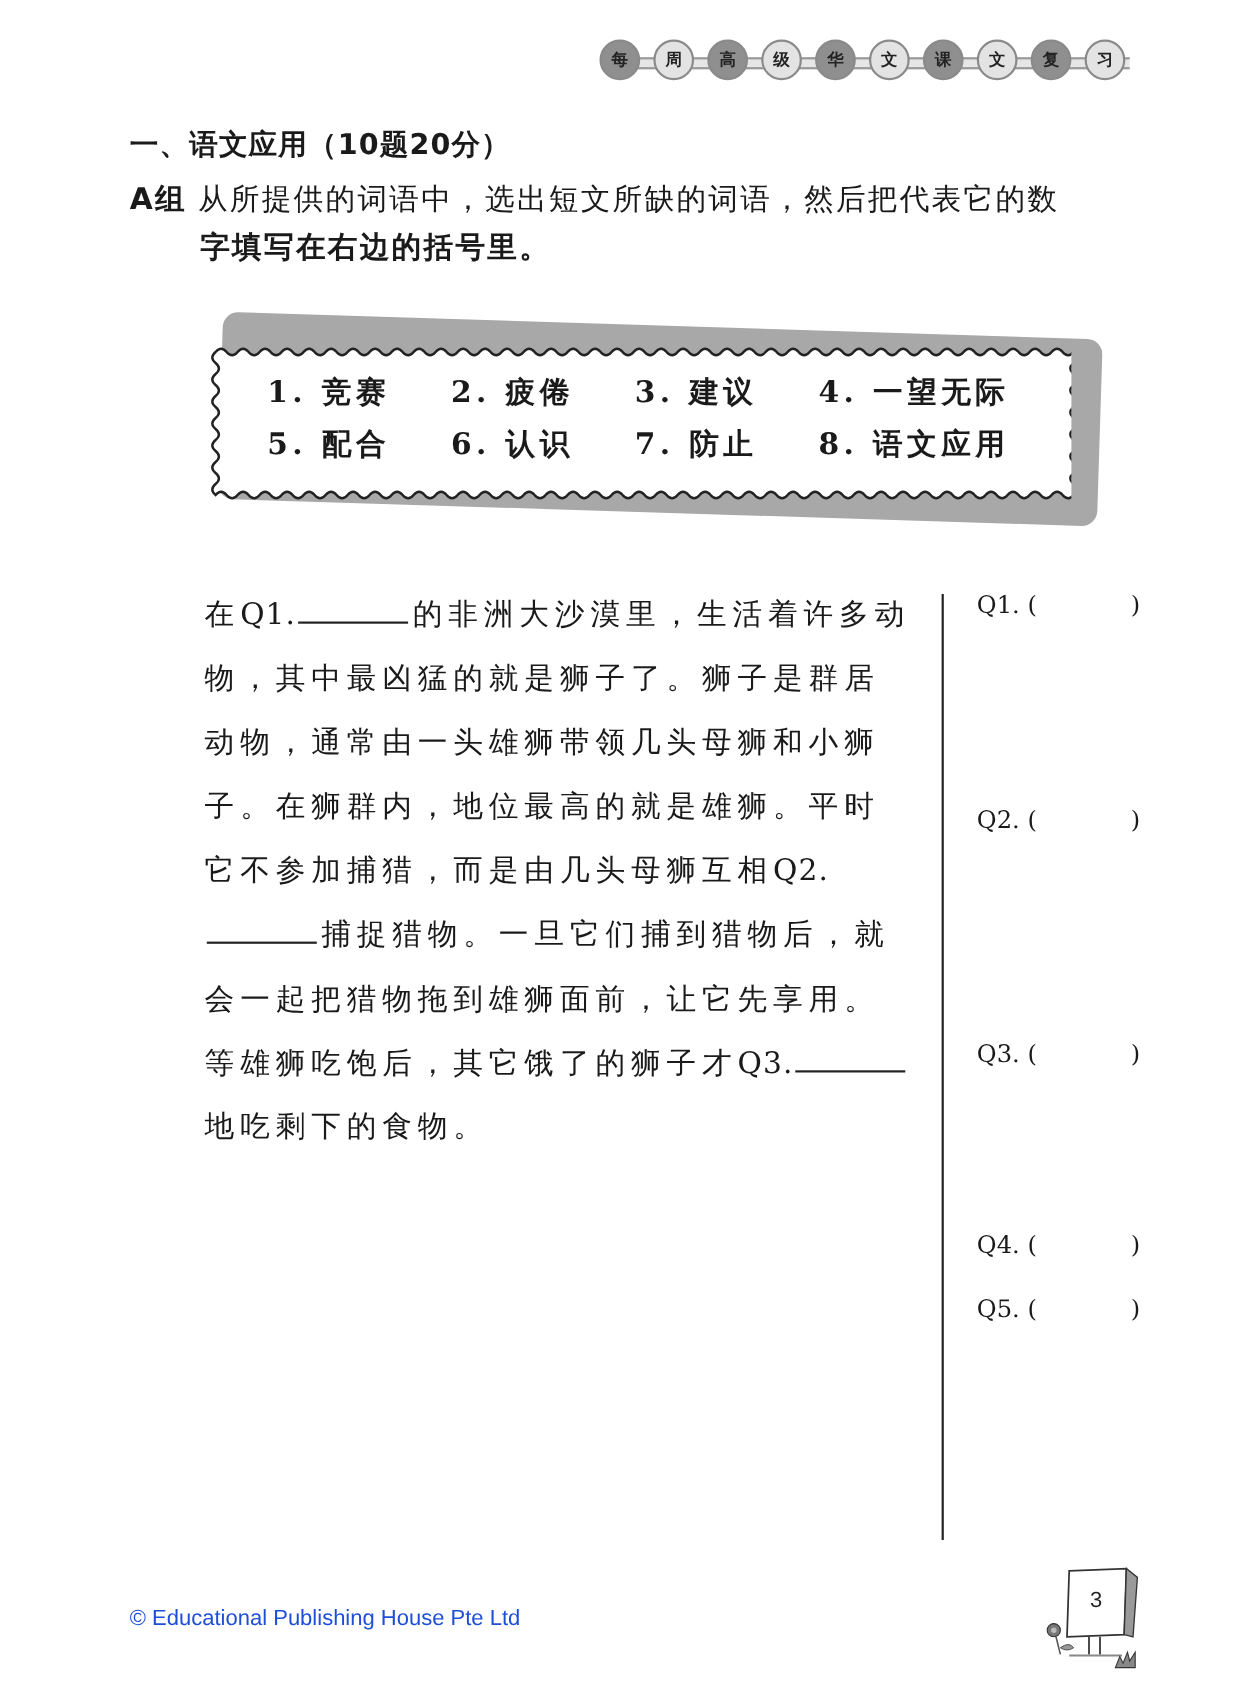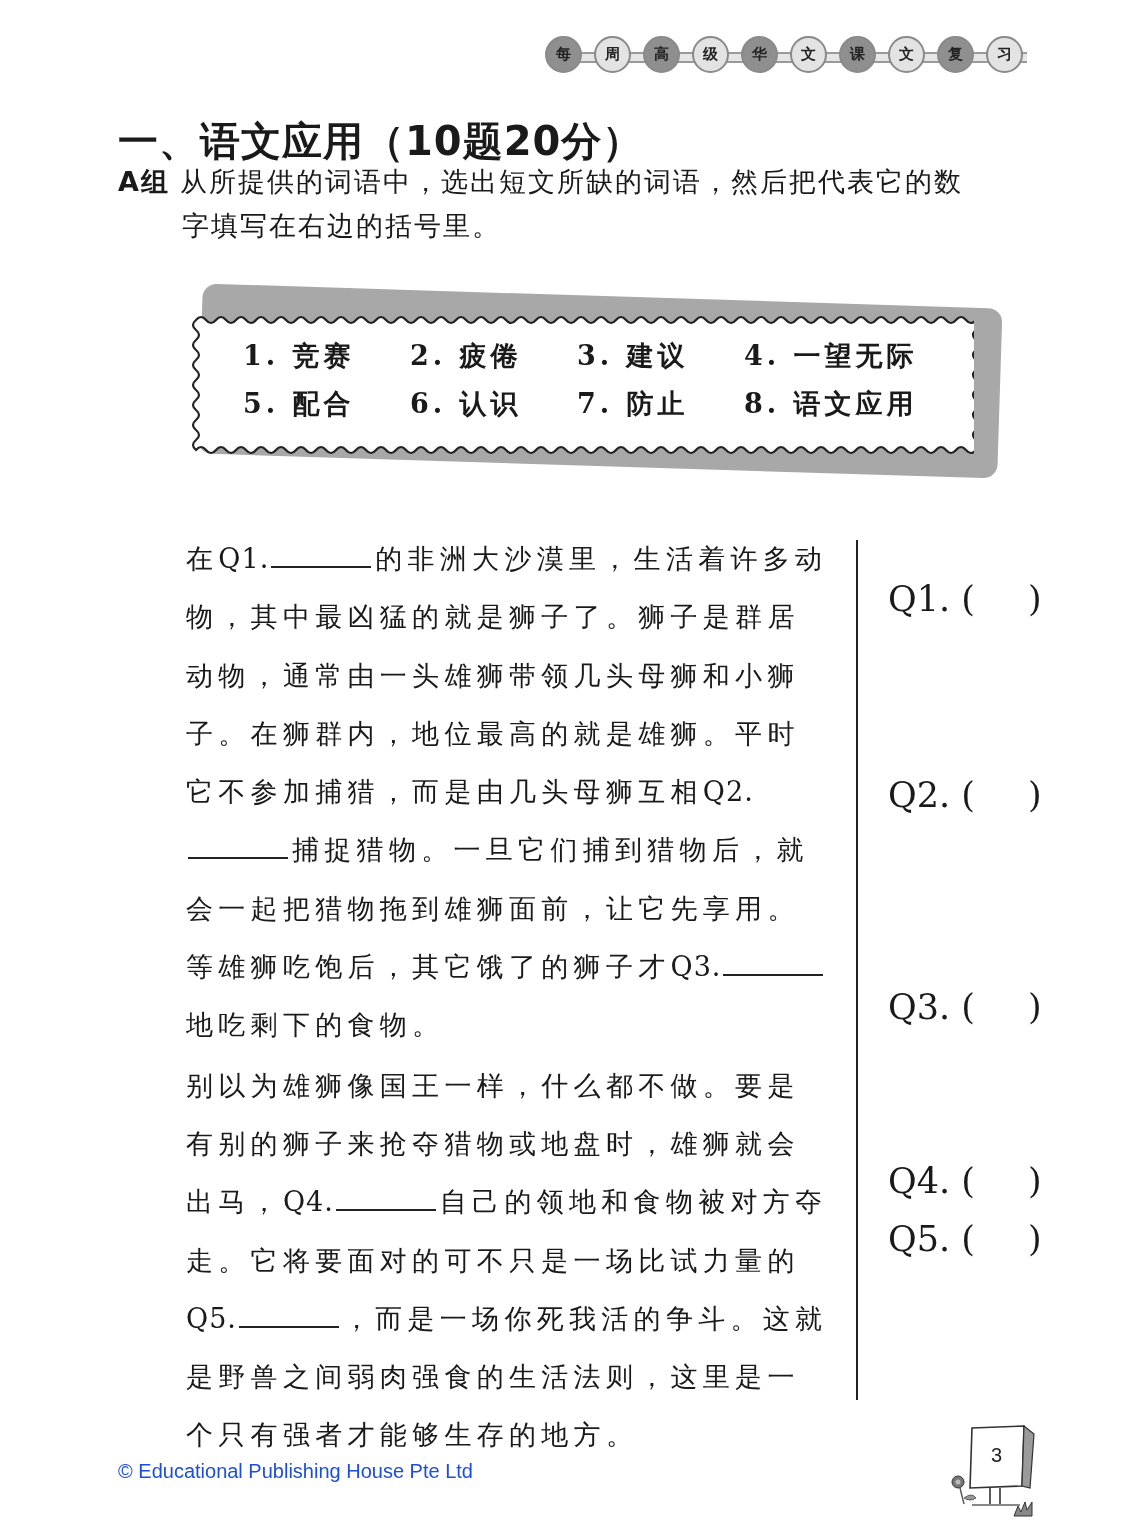--- a/index.html
+++ b/index.html
@@ -13,27 +13,27 @@
   .chain-beads { position: absolute; left: 0; top: 0; display: flex; gap: 12px; }
   .bead { width: 37px; height: 37px; border-radius: 50%; border: 2px solid #8a8a8a;
           box-sizing: border-box; display: flex; align-items: center; justify-content: center;
           font-family: "DejaVu Sans", sans-serif; font-weight: bold; font-size: 15px; color: #222;
           position: relative; z-index: 1; }
   .bead.dark { background: #8f8f8f; }
   .bead.light { background: #e3e3e3; }
 
   
   .section-title { position: absolute; left: 118px; top: 114px;
-                   font-family: "DejaVu Sans", sans-serif; font-weight: bold; font-size: 40px;
+                   font-family: "DejaVu Sans", sans-serif; font-weight: bold; font-size: 26px;
                    letter-spacing: 1px; }
   .instruction { position: absolute; left: 118px; top: 160px; width: 930px;
                  font-family: "DejaVu Sans", sans-serif; font-size: 27px; line-height: 44px;
                  letter-spacing: 2px; }
   .group-label { font-weight: bold; margin-right: 10px; }
-  .instr-line2 { display: block; padding-left: 64px; }
+  .instr-line2 { display: block; padding-left: 64px; font-weight: bold; }
 
   
   .bank-shadow { position: absolute; left: 200px; top: 296px; width: 800px; height: 170px;
                  background: #a8a8a8; transform: rotate(1.8deg); border-radius: 14px; }
   .bank { position: absolute; left: 186px; top: 310px; width: 788px; height: 150px; }
   .bank svg { position: absolute; left: 0; top: 0; }
   .bank-grid { position: absolute; left: 57px; top: 28px; display: grid;
                grid-template-columns: 167px 167px 167px 200px; row-gap: 12px;
                font-size: 27px; letter-spacing: 4px; font-weight: bold; }
 
@@ -42,21 +42,21 @@
              font-size: 27px; line-height: 58.3px; letter-spacing: 5.3px; }
   .passage p { margin: 2px; }
   .indent { padding-left: 64px; }
   .blank { display: inline-block; width: 100px; border-bottom: 2px solid #222; height: 22px;
            margin: 0 4px 0 2px; vertical-align: baseline; }
   .qlabel { letter-spacing: 1px; }
 
   .divider { position: absolute; left: 856px; top: 540px; width: 2px; height: 860px; background: #222; }
 
   .answers { position: absolute; left: 888px; top: 0; width: 160px; }
-  .ans { position: absolute; left: 0; font-size: 35px; white-space: nowrap; width: 150px; margin-top: 41px; }
+  .ans { position: absolute; left: 0; font-size: 22px; white-space: nowrap; width: 150px; }
   .ans .paren-r { position: absolute; left: 140px; }
 
   
   .copyright { position: absolute; left: 118px; top: 1460px;
                font-family: "Liberation Sans", sans-serif; font-size: 20px; color: #1d4ed8; }
   .page-badge { position: absolute; left: 942px; top: 1422px; width: 105px; height: 98px; }
   .page-num { position: absolute; left: 49px; top: 22px; font-family: "Liberation Sans", sans-serif;
               font-size: 20px; color: #222; }
 </style>
 </head>
@@ -119,21 +119,20 @@
     <div><span>4.</span> <span>一望无际</span></div>
     <div><span>5.</span> <span>配合</span></div>
     <div><span>6.</span> <span>认识</span></div>
     <div><span>7.</span> <span>防止</span></div>
     <div><span>8.</span> <span>语文应用</span></div>
   </div>
 </div>
 
 <div class="passage">
   <p class="indent"><span>在</span><span class="qlabel">Q1.</span><span class="blank"></span><span>的非洲大沙漠里，生活着许多动物，其中最凶猛的就是狮子了。狮子是群居动物，通常由一头雄狮带领几头母狮和小狮子。在狮群内，地位最高的就是雄狮。平时它不参加捕猎，而是由几头母狮互相</span><span class="qlabel">Q2.</span><span class="blank"></span><span>捕捉猎物。一旦它们捕到猎物后，就会一起把猎物拖到雄狮面前，让它先享用。等雄狮吃饱后，其它饿了的狮子才</span><span class="qlabel">Q3.</span><span class="blank"></span><span>地吃剩下的食物。</span></p>
-  <p class="indent"><span>别以为雄狮像国王一样，什么都不做。要是有别的狮子来抢夺猎物或地盘时，雄狮就会出马，</span><span class="qlabel">Q4.</span><span class="blank"></span><span>自己的领地和食物被对方夺走。它将要面对的可不只是一场比试力量的</span><span class="qlabel">Q5.</span><span class="blank"></span><span>，而是一场你死我活的争斗。这就是野兽之间弱肉强食的生活法则，这里是一个只有强者才能够生存的地方。</span></p>
 </div>
 
 <div class="divider"></div>
 
 <div class="answers">
   <div class="ans" style="top:538px"><span>Q1. (</span><span class="paren-r">)</span></div>
   <div class="ans" style="top:734px"><span>Q2. (</span><span class="paren-r">)</span></div>
   <div class="ans" style="top:946px"><span>Q3. (</span><span class="paren-r">)</span></div>
   <div class="ans" style="top:1120px"><span>Q4. (</span><span class="paren-r">)</span></div>
   <div class="ans" style="top:1178px"><span>Q5. (</span><span class="paren-r">)</span></div>

